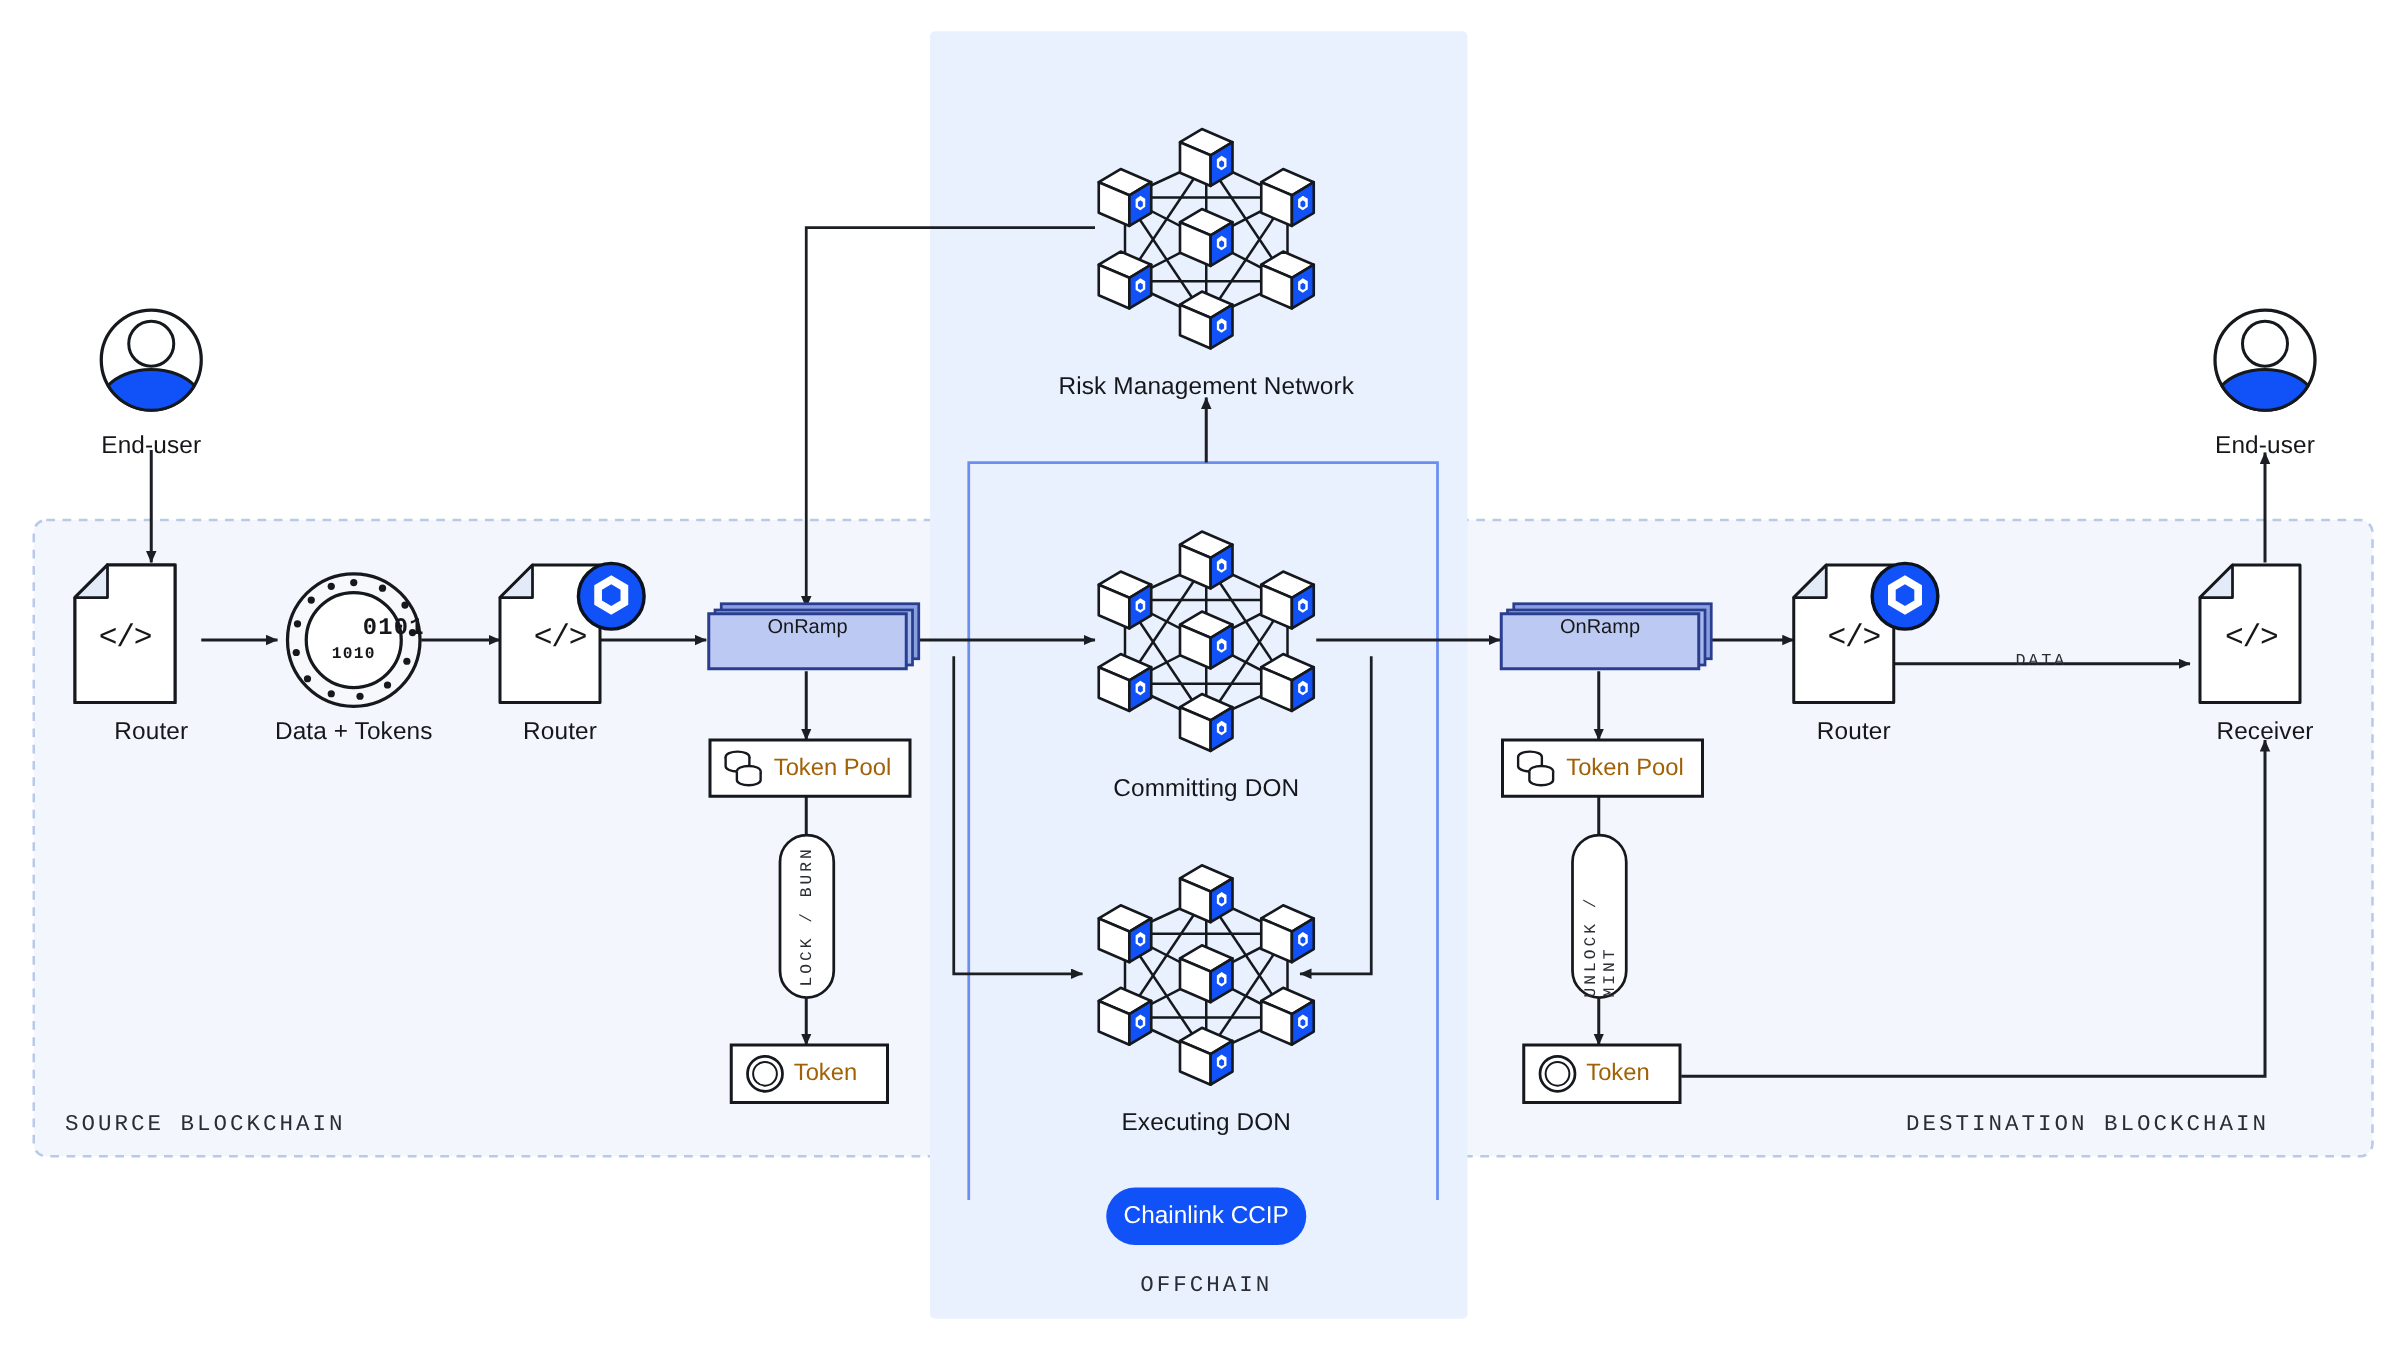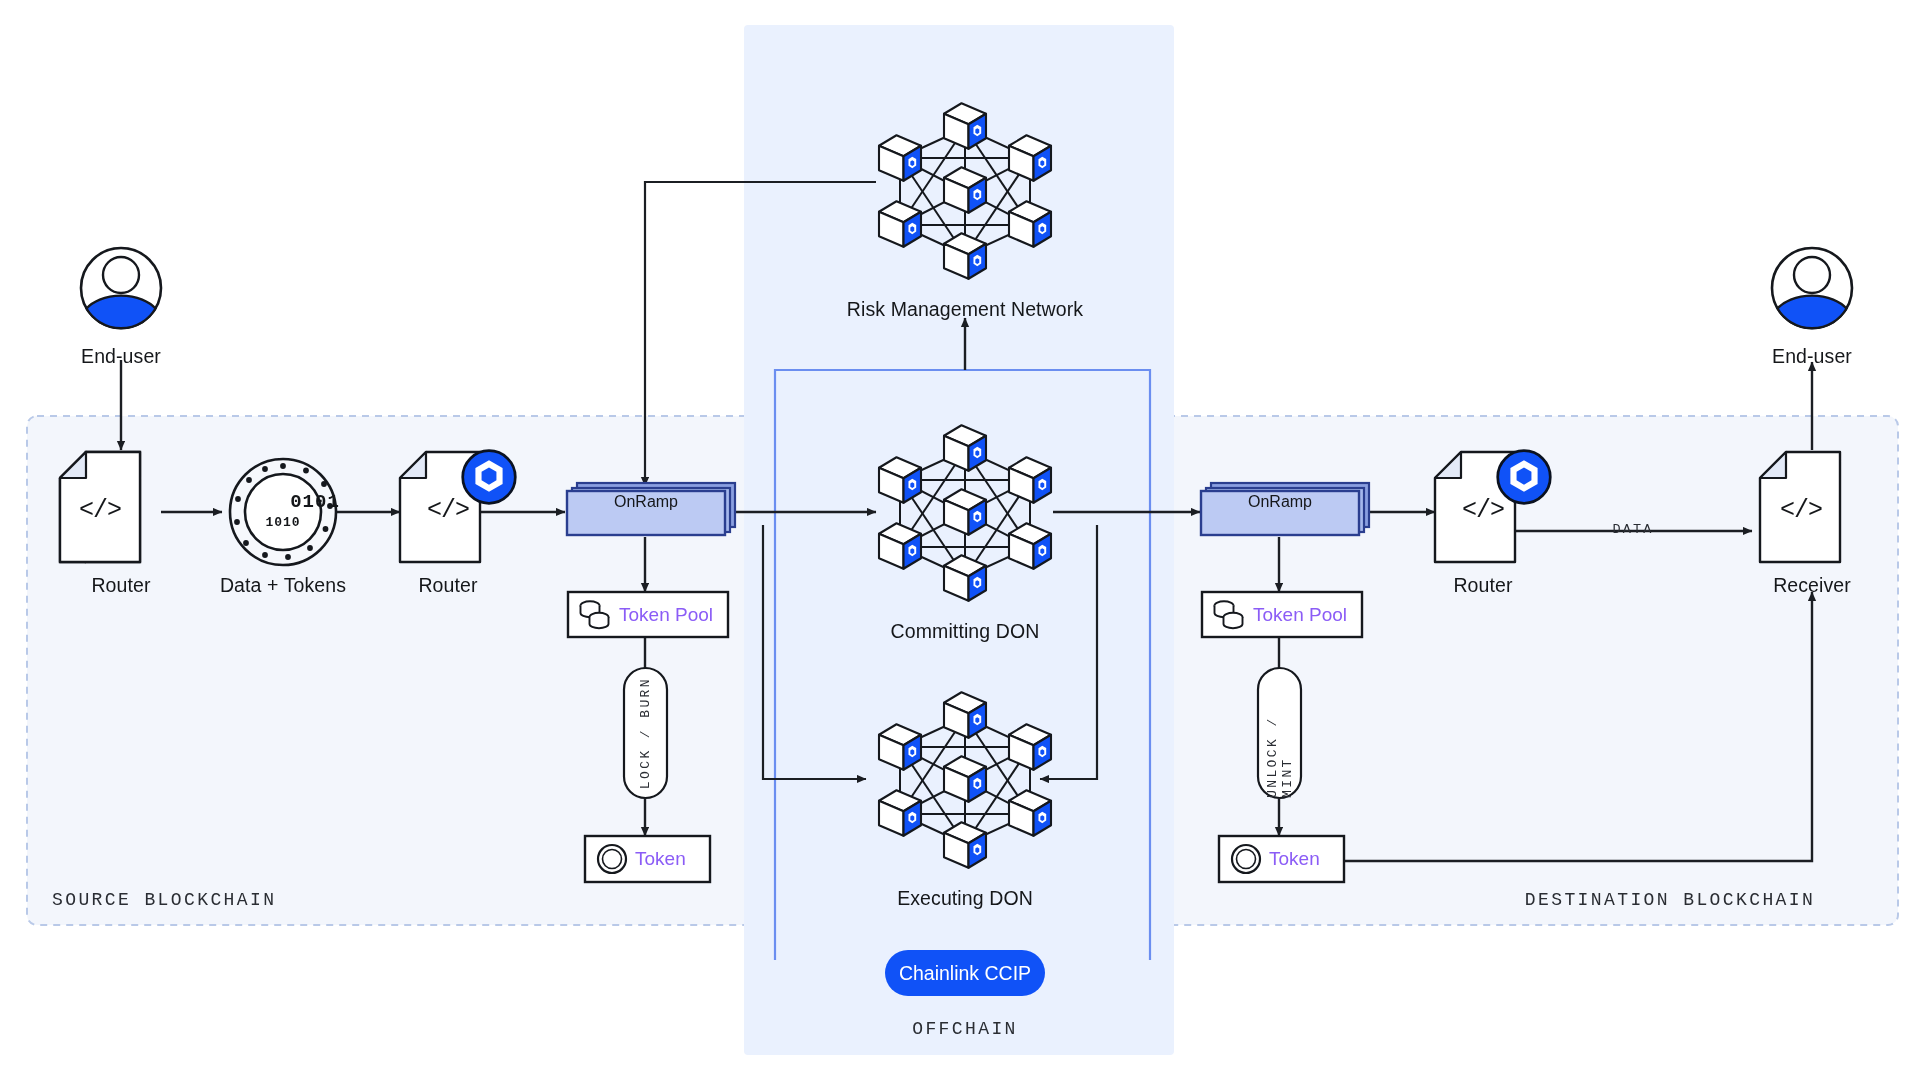--- a/index.html
+++ b/index.html
@@ -17,21 +17,21 @@
     transform:translateX(-50%);letter-spacing:.1px;
   }
   .mono-label{
     font-family:"Liberation Mono","DejaVu Sans Mono",monospace;
     font-size:13.5px;letter-spacing:2.2px;color:#2a2d33;
   }
   .zone-label{
     font-family:"Liberation Mono","DejaVu Sans Mono",monospace;
     font-size:18px;letter-spacing:2.4px;color:#2a2d33;
   }
-  .box-label{font-size:19px;color:#8b5cf6;}
+  .box-label{font-size:19px;color:#a16207;}
   .ramp-label{font-size:16px;color:#15171a;}
   .ccip-label{font-size:19.5px;color:#ffffff;}
   .vert-label{
     font-family:"Liberation Mono","DejaVu Sans Mono",monospace;
     font-size:13px;letter-spacing:2.4px;color:#2a2d33;
     writing-mode:vertical-rl;transform:rotate(180deg);
   }
   .rot-wrap{position:absolute;display:flex;align-items:center;justify-content:center;}
 </style>
 </head>

